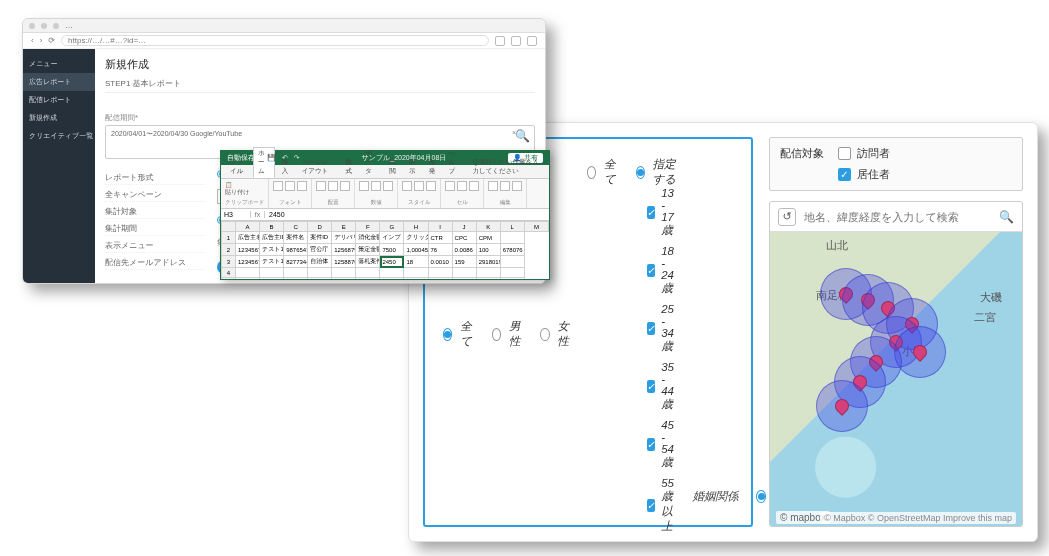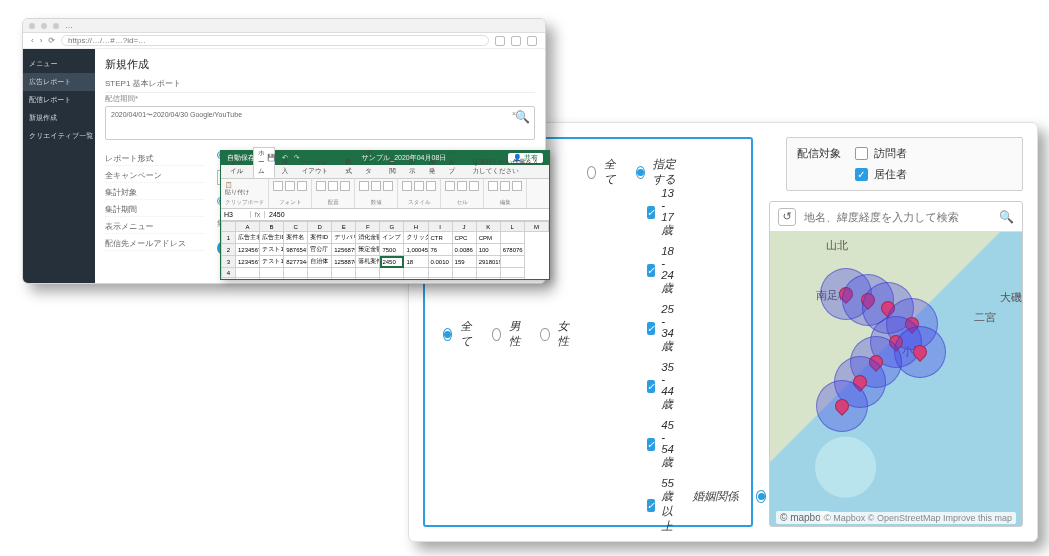--- a/index.html
+++ b/index.html
@@ -49,21 +49,21 @@
   .chk.empty::before { content:""; }
   .cline { display:flex; align-items:center; }
 
   .label-col { width: 60px; color:#444; font-size:11.5px; }
   .marriage-row { display:flex; align-items:center; gap:14px; margin-top:auto; }
 
   .side-col { flex:1; display:flex; flex-direction:column; gap:10px; }
   .deliv-box {
     border:1px solid #d0d0d0; border-radius:2px; background:#fafafa;
     padding:8px 10px; font-size:11px; color:#333;
-    display:flex; gap:14px;margin-left:17px;
+    display:flex; gap:14px;
   }
   .deliv-options { display:flex; flex-direction:column; gap:6px; }
 
   .map-box {
     flex:1; border:1px solid #ccc; border-radius:3px; background:#dbe6d4;
     position:relative; overflow:hidden;
   }
   .map-toolbar {
     position:absolute; top:0; left:0; right:0; height:30px; background:#fff;
     border-bottom:1px solid #ddd; display:flex; align-items:center; padding:0 8px; gap:8px;
@@ -269,21 +269,21 @@
 
     <div class="map-box">
       <div class="map-toolbar">
         <span class="mt-btn">↺</span>
         <input class="search-in" placeholder="地名、緯度経度を入力して検索" style="">
         <span class="mag">🔍</span>
       </div>
       <div class="land" id="land">
         <span class="place-label" style="top:6px;left:56px">山北</span>
         <span class="place-label" style="top:56px;left:46px">南足柄</span>
-        <span class="place-label" style="top:58px;right:0">大磯</span>
+        <span class="place-label" style="top:58px;right:20px">大磯</span>
         <span class="place-label" style="top:78px;right:26px">二宮</span>
         <span class="place-label" style="top:112px;left:132px">小田</span>
       <div class="circle" style="left: 50px; top: 36px;">
             <span class="pin"></span>
           </div>
           <div class="circle" style="left: 72px; top: 42px;">
             <span class="pin"></span>
           </div>
           <div class="circle" style="left: 92px; top: 50px;">
             <span class="pin"></span>
@@ -332,21 +332,21 @@
   <div class="fp-body">
     <div class="fp-side" id="fp-side">
         <div class="item">メニュー</div>
         <div class="item active">広告レポート</div>
         <div class="item">配信レポート</div>
         <div class="item">新規作成</div>
         <div class="item">クリエイティブ一覧</div>
       </div>
     <div class="fp-main">
       <div class="fp-h1">新規作成</div>
-      <div style="font-size:8px;color:#666;border-bottom:1px solid #eee;padding-bottom:3px;margin-bottom:1px">STEP1  基本レポート</div>
+      <div style="font-size:8px;color:#666;border-bottom:1px solid #eee;padding-bottom:3px;margin-bottom:20px">STEP1  基本レポート</div>
 
 
       <div class="fp-twocol">
         <div>
           <div class="fp-label">配信期間*</div>
           <div class="fp-box">
             <span>2020/04/01〜2020/04/30  Google/YouTube</span>
             <span class="x">×</span>
             <span class="mag">🔍</span>
           </div>

